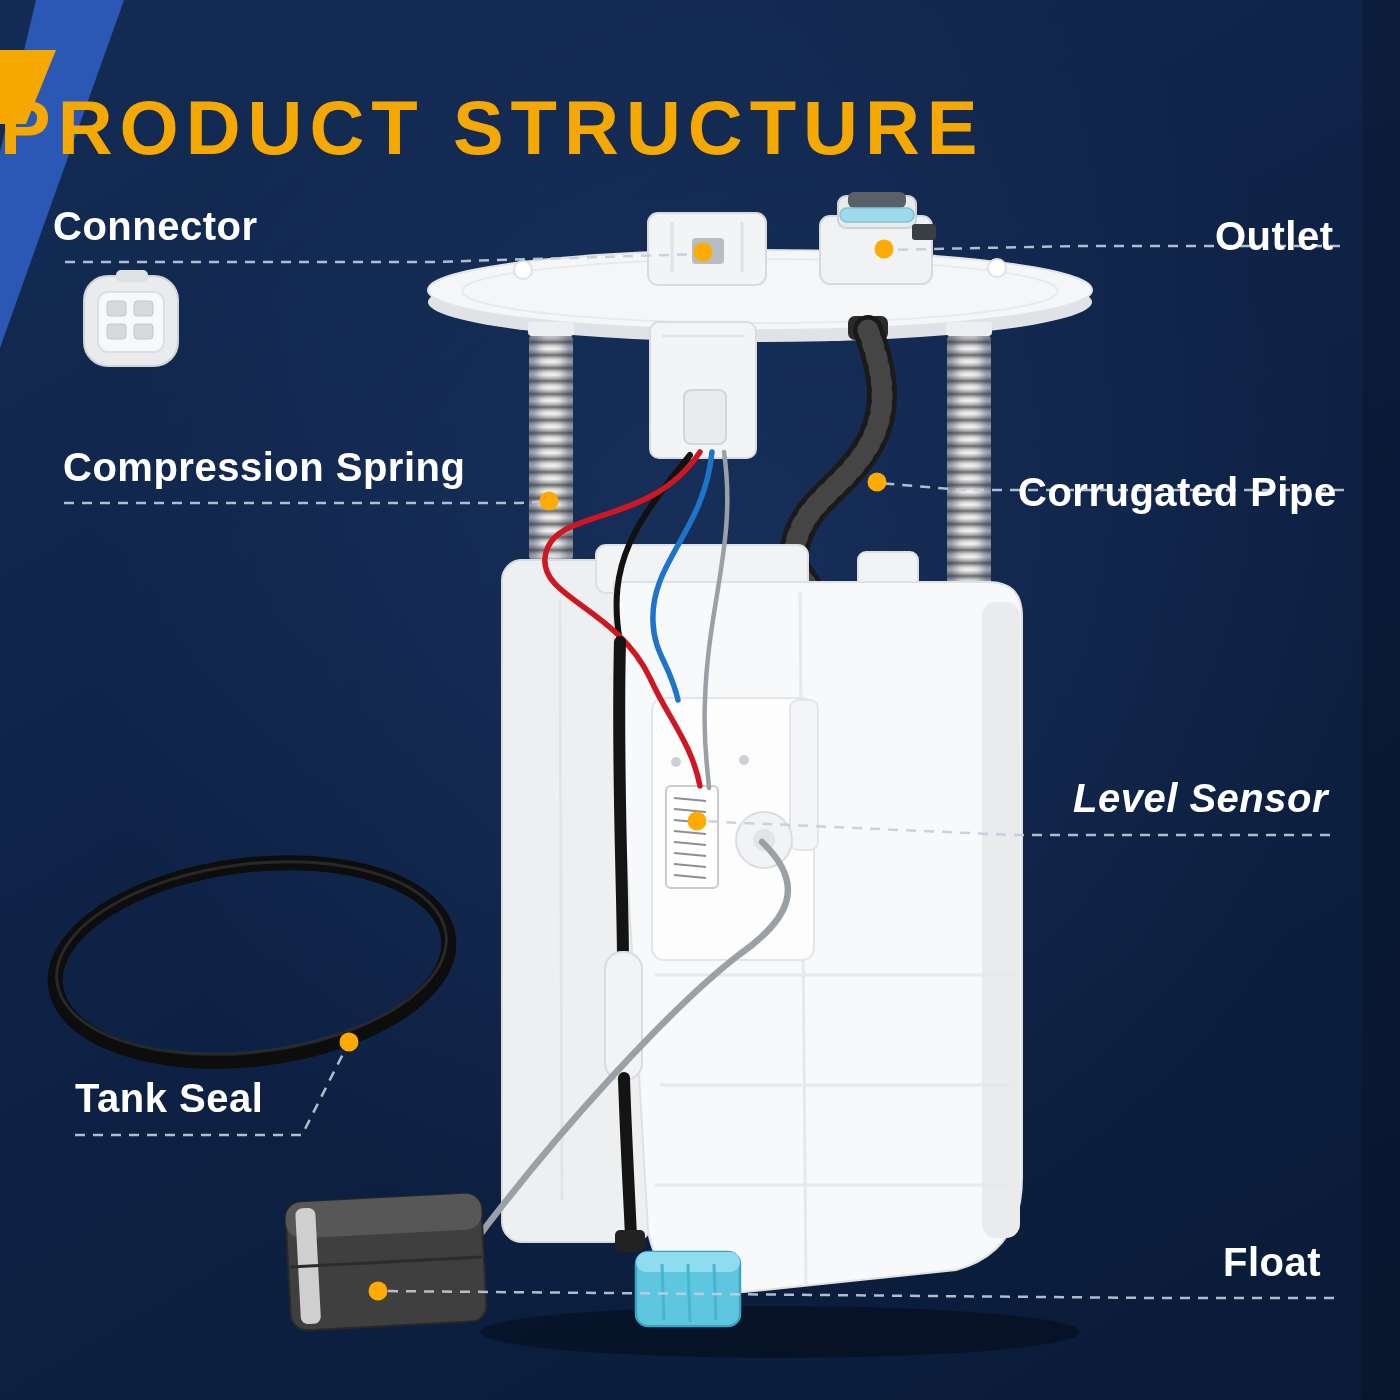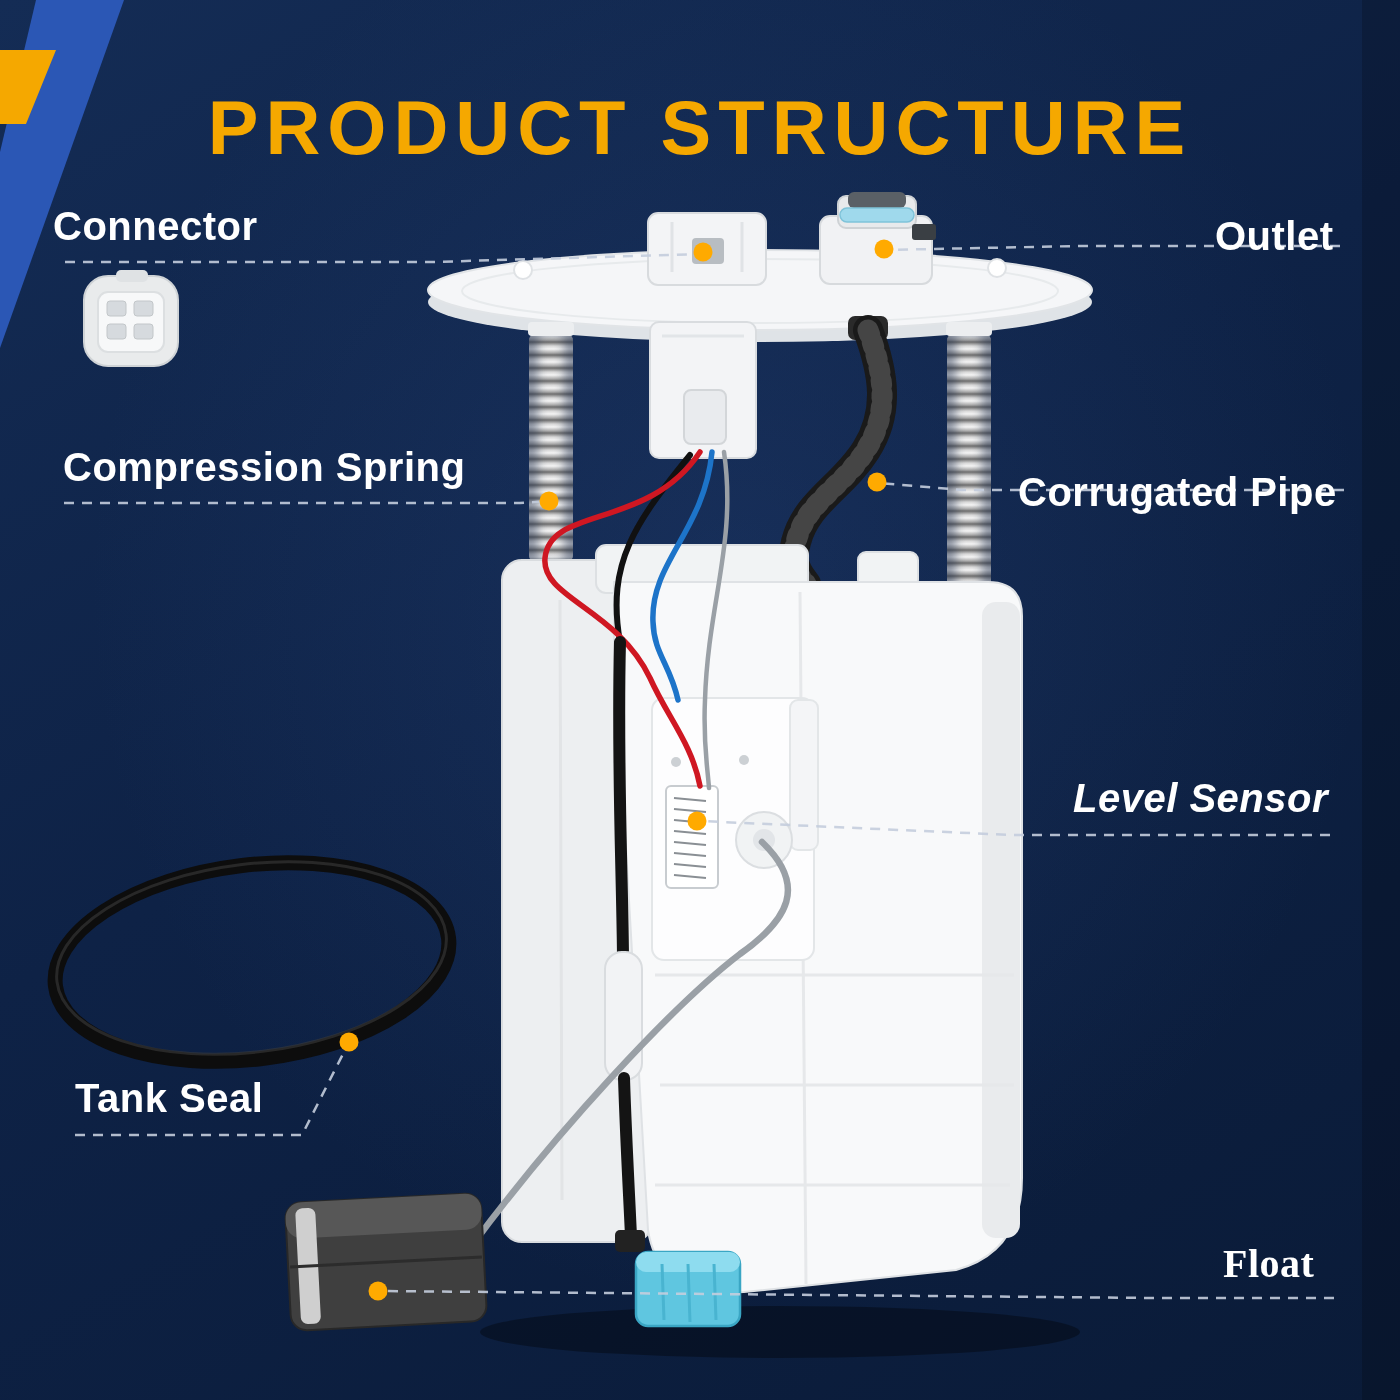--- a/index.html
+++ b/index.html
@@ -11,37 +11,37 @@
     background:
       radial-gradient(ellipse at 52% 42%, rgba(47,80,140,0.28), transparent 62%),
       linear-gradient(150deg, var(--background-top,#142c55) 0%, #0e2246 45%, var(--background-bottom,#0a1b38) 100%);
   }
   svg.layer { position:absolute; left:0; top:0; width:1400px; height:1400px; }
   #product-svg    { z-index:3; }
   #annotation-svg { z-index:4; }
 
   #page-title {
     position:absolute; top:84px; left:0; width:1400px;
-    text-align:center; z-index:5;
+    z-index:5;
     font-size:76px; font-weight:bold; letter-spacing:7px;
     color:var(--accent-yellow,#f5a800);
   }
 
   .callout-label {
     position:absolute; z-index:5; white-space:nowrap;
     color:var(--label-text,#ffffff);
     font-size:40px; font-weight:bold; letter-spacing:0.5px;
   }
   #label-connector          { left:53px;   top:204px; }
   #label-outlet             { left:1215px; top:214px; }
   #label-compression-spring { left:63px;   top:445px; }
   #label-corrugated-pipe    { left:1018px; top:430px;margin-top:40px; }
   #label-level-sensor       { left:1073px; top:776px;font-style:italic; }
   #label-tank-seal          { left:75px;   top:1076px; }
-  #label-float              { left:1223px; top:1240px;font-family:Liberation Serif, serif; }
+  #label-float              { left:1223px; top:1240px; }
 
   .spring {
     position:absolute; z-index:2; border-radius:8px;
     background: repeating-linear-gradient(to bottom,
       #d8d8d8 0px, #f4f4f4 3px, #a9a9a9 7px, #6e6e6e 9px, #d8d8d8 13px);
     box-shadow: inset 9px 0 10px rgba(25,40,70,0.45),
                 inset -9px 0 10px rgba(25,40,70,0.45);
   }
   #spring-left  { left:529px; top:333px; width:44px; height:230px; }
   #spring-right { left:947px; top:333px; width:44px; height:257px; }

